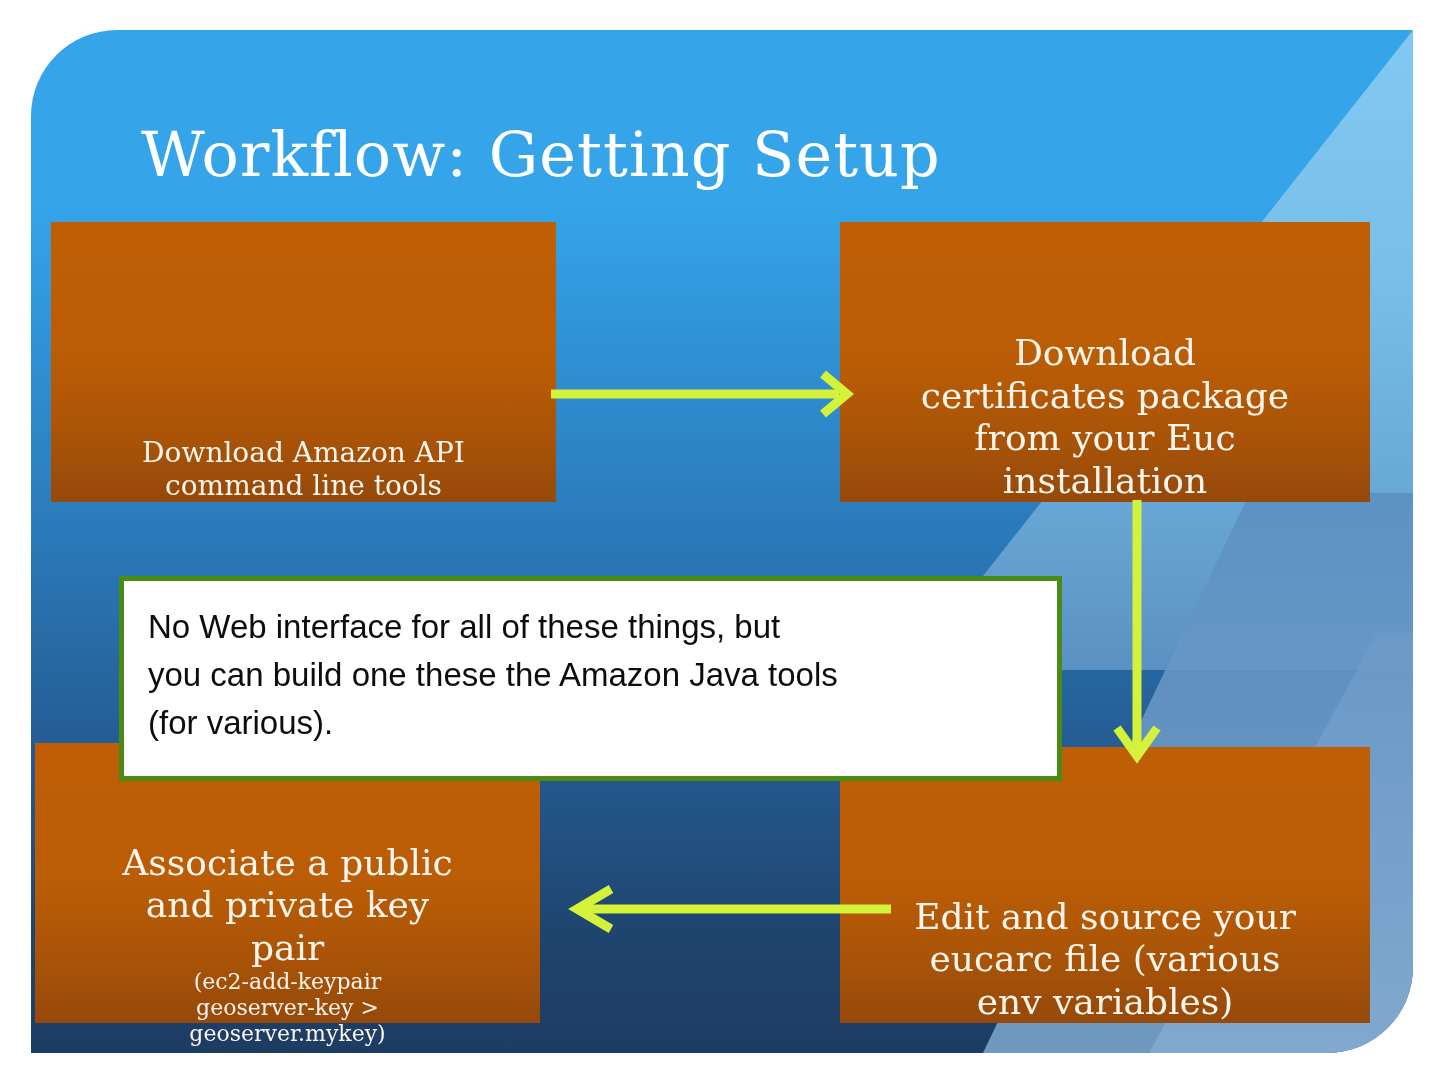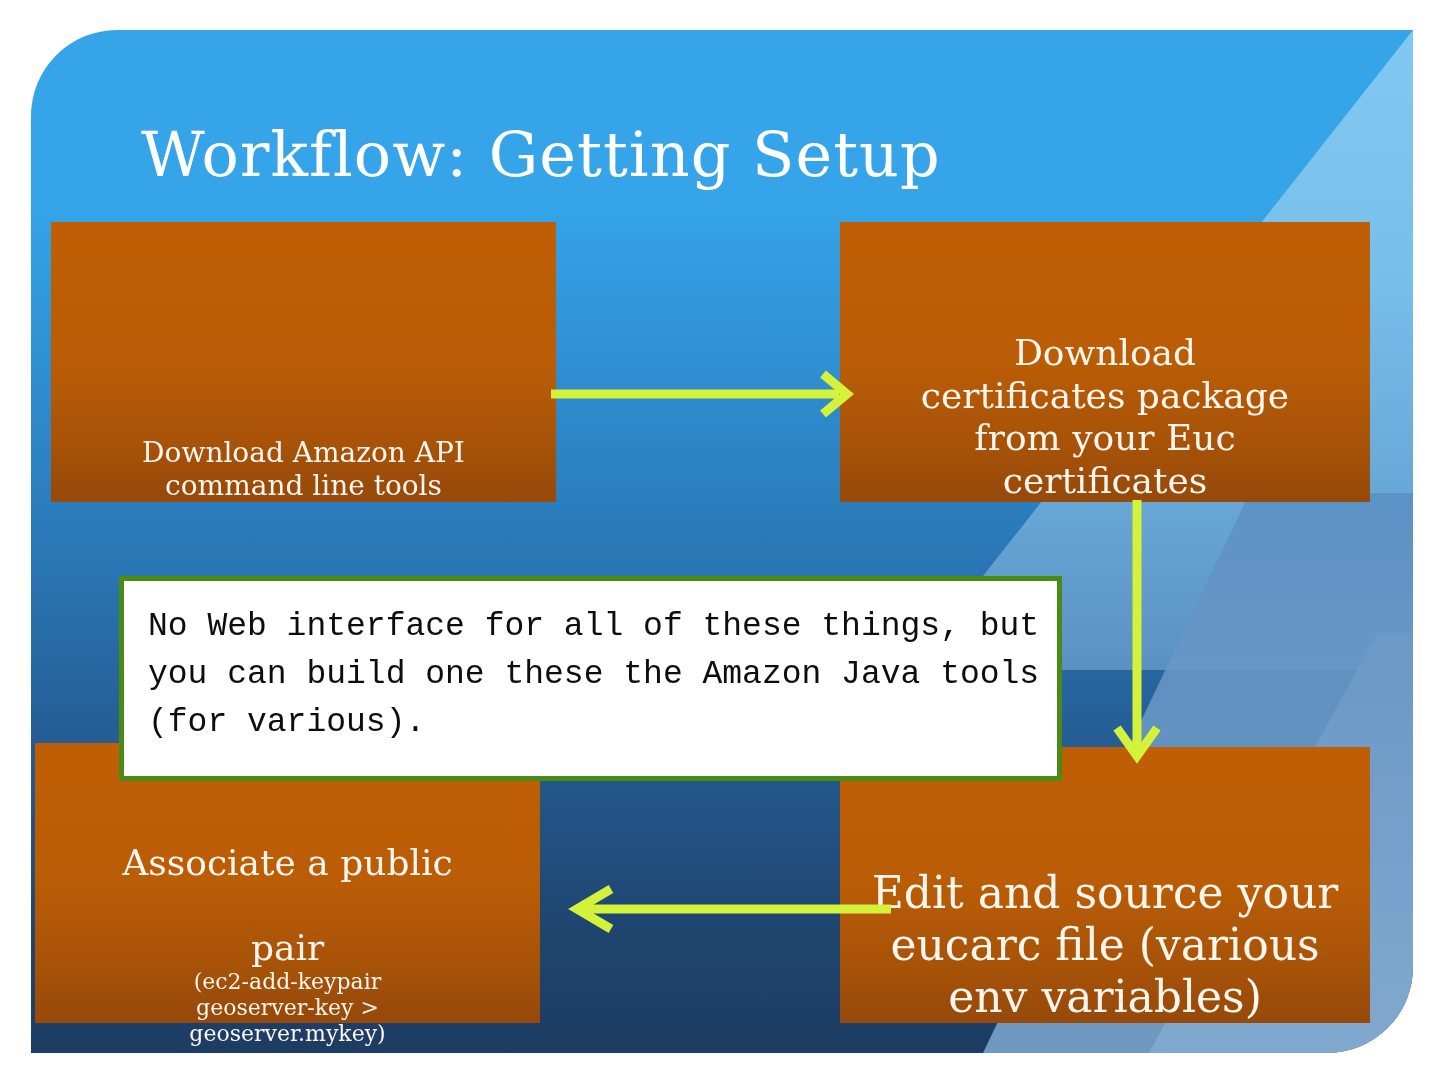--- a/index.html
+++ b/index.html
@@ -101,21 +101,21 @@
     line-height: 1.18;
   }
 
   #box-tools    { left: 20px;  top: 192px; width: 505px; height: 280px; }
   #box-certs    { left: 809px; top: 192px; width: 530px; height: 280px; }
   #box-keypair  { left: 4px;  top: 713px; width: 505px; height: 280px; }
   #box-eucarc   { left: 809px; top: 717px; width: 530px; height: 276px; }
 
   #box-tools .ptext   { font-size: 28px; }
   #box-certs .ptext   { font-size: 36px; }
-  #box-eucarc .ptext  { font-size: 44px; }
+  #box-eucarc .ptext  { font-size: 36px; }
   #box-keypair .ptext { font-size: 36px; position: relative; top: 24px; }
   #box-keypair .cmd   { font-size: 22px; display: block; }
 
   .pbox.overflowing { overflow: visible; }
 
   
   .arrow { position: absolute; }
   .arrow svg { display: block; overflow: visible; }
 
   #arrow-tools-to-certs { left: 520px; top: 340px; width: 300px; height: 48px; }
@@ -126,21 +126,21 @@
   #note-callout {
     position: absolute;
     left: 88px;
     top: 546px;
     width: 943px;
     height: 205px;
     background: #ffffff;
     border: 5px solid #4a8b16;
     box-sizing: border-box;
     color: #0d0d0d;
-    font-family: Liberation Mono, monospace;
+    font-family: Liberation Sans, sans-serif;
     font-size: 33px;
     line-height: 1.45;
     padding: 22px 24px 0 24px;
   }
   #note-callout .nline { white-space: nowrap; display: block; }
 </style>
 </head>
 <body>
 
 <div class="stage">
@@ -157,28 +157,28 @@
         <span>Download Amazon API</span><br>
         <span>command line tools</span>
       </div>
     </div>
 
     <div class="pbox" id="box-certs">
       <div class="ptext">
         <span>Download</span><br>
         <span>certificates package</span><br>
         <span>from your Euc</span><br>
-        <span>certificates</span>
+        <span>installation</span>
       </div>
     </div>
 
     <div class="pbox overflowing" id="box-keypair">
       <div class="ptext">
         <span>Associate a public</span><br>
-        <br>
+        <span>and private key</span><br>
         <span>pair</span>
         <span class="cmd">(ec2-add-keypair</span>
         <span class="cmd">geoserver-key &gt;</span>
         <span class="cmd">geoserver.mykey)</span>
       </div>
     </div>
 
     <div class="pbox" id="box-eucarc">
       <div class="ptext">
         <span>Edit and source your</span><br>

